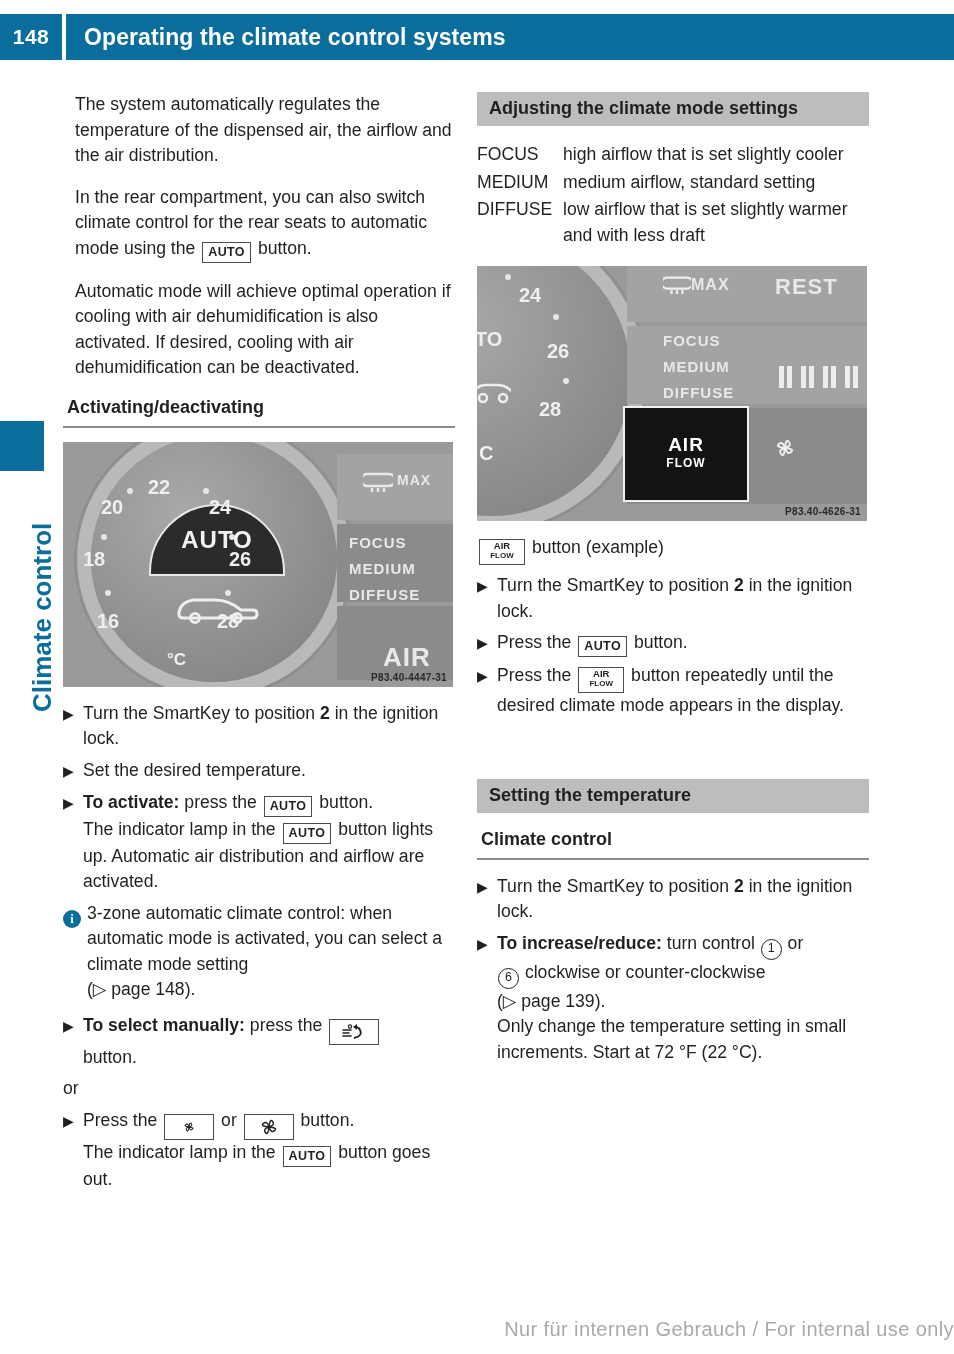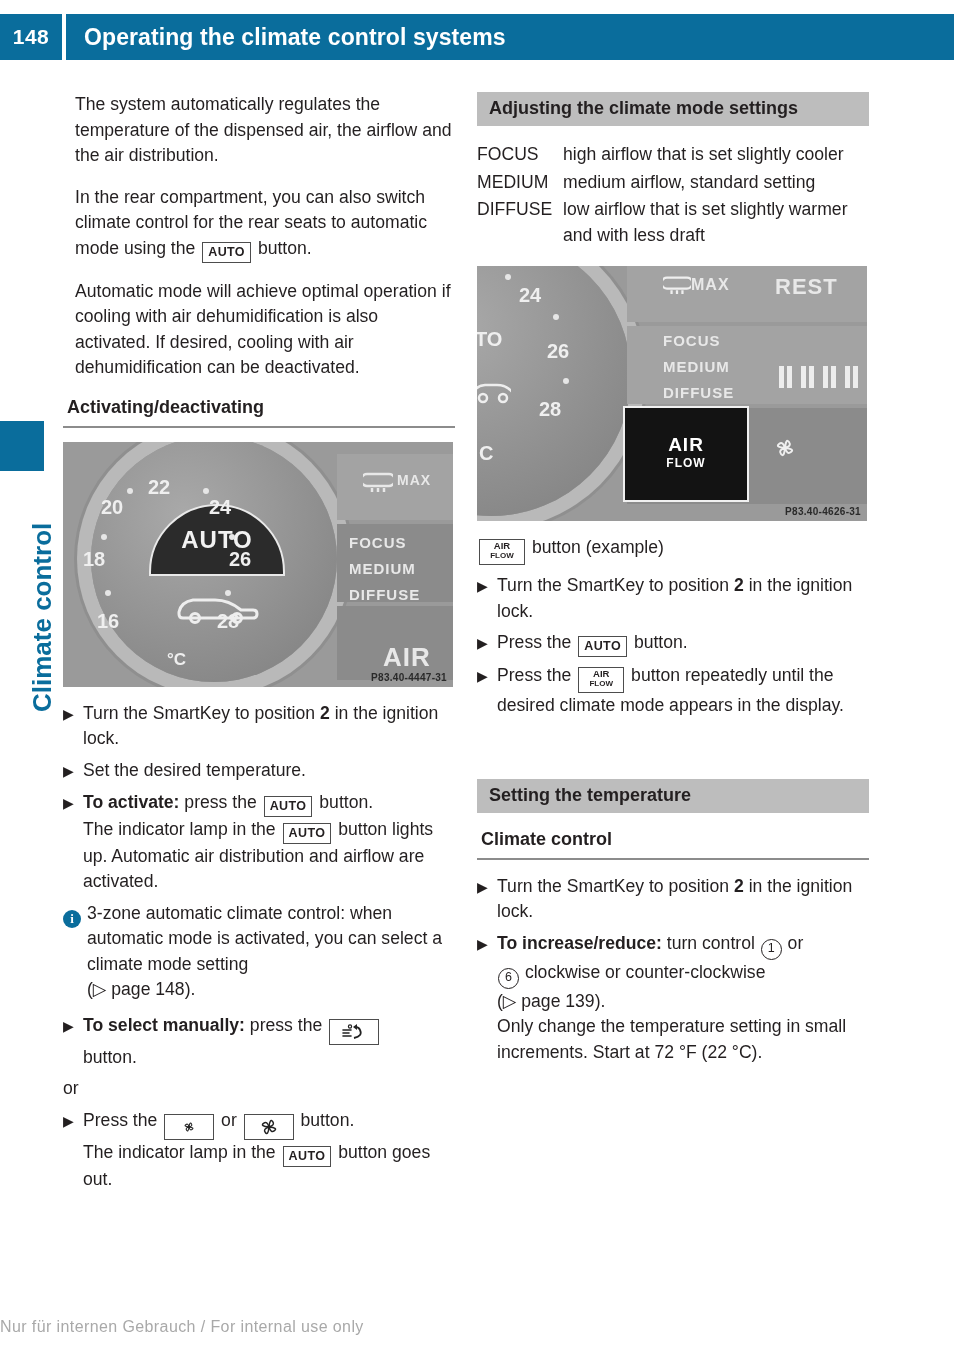--- a/index.html
+++ b/index.html
@@ -148,22 +148,22 @@
     color:#fff;text-align:center;
   }
   .airflow-box .a1{font-size:19px;font-weight:bold;letter-spacing:1px;margin-top:26px;}
   .airflow-box .a2{font-size:12px;font-weight:bold;letter-spacing:1px;}
   .bars{position:absolute;display:flex;gap:7px;}
   .bars span{display:block;width:5px;height:22px;background:#ededed;}
   .bars span.pair{box-shadow:8px 0 0 #ededed;}
 
   
   .footer{
-    position:absolute;left:0;top:1318px;width:954px;text-align:left;
-    font-size:16px;color:#a9a9a9;letter-spacing:.4px;
+    position:absolute;left:0;top:1318px;width:954px;text-align:right;
+    font-size:20px;color:#a9a9a9;letter-spacing:.4px;
     font-family:"Liberation Sans",sans-serif;
   }
   b.sb{font-weight:bold;}
 </style>
 </head>
 <body>
 
 <div class="header">
   <div class="pageno">148</div>
   <div class="divider"></div>

